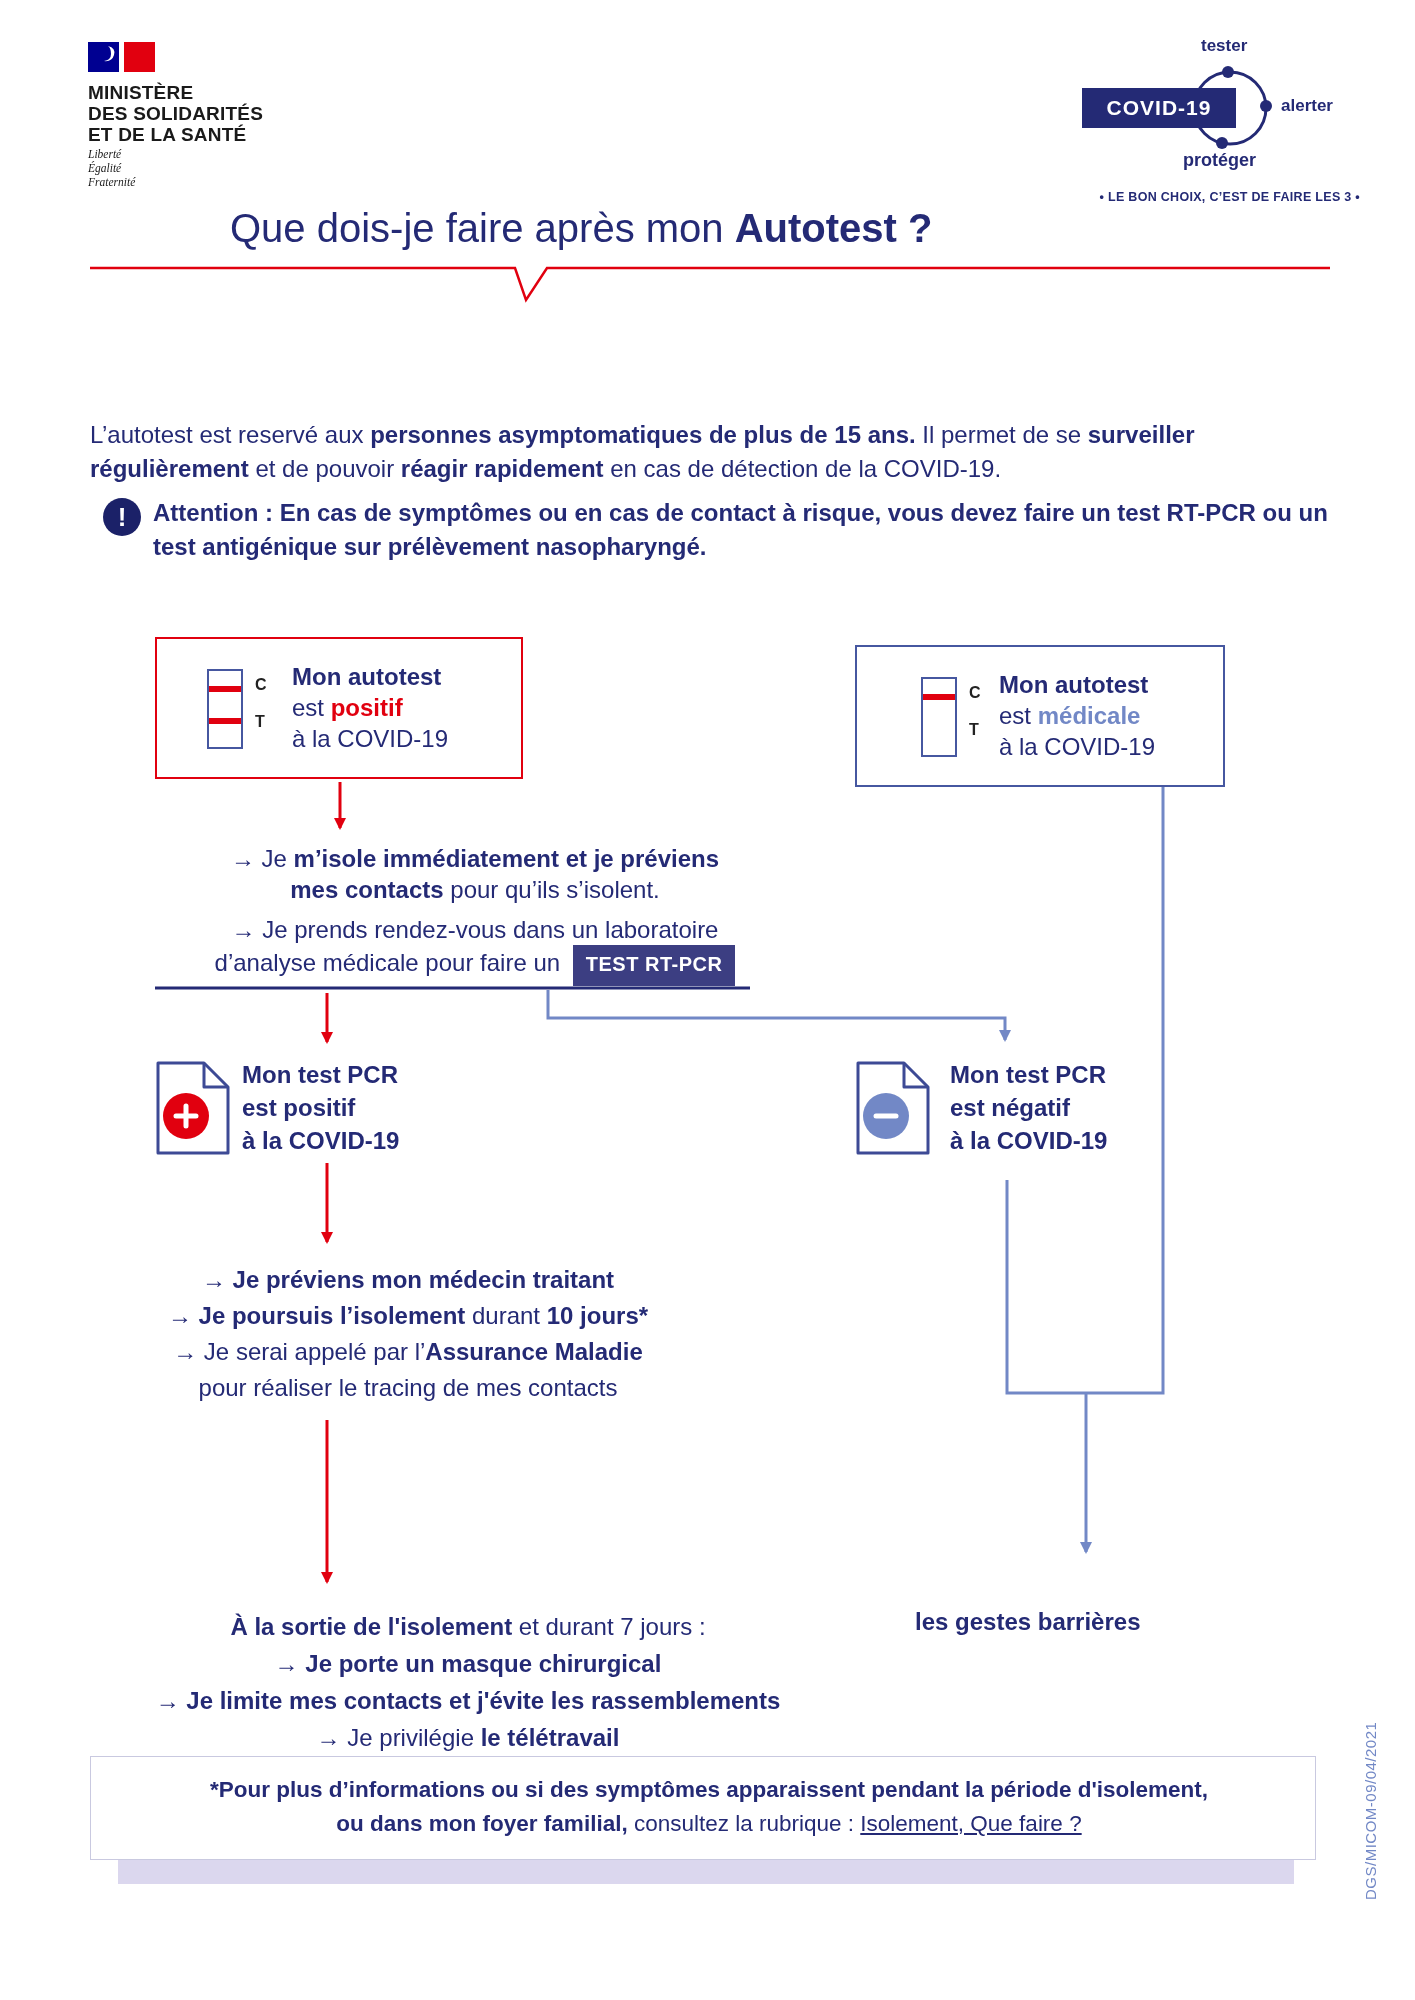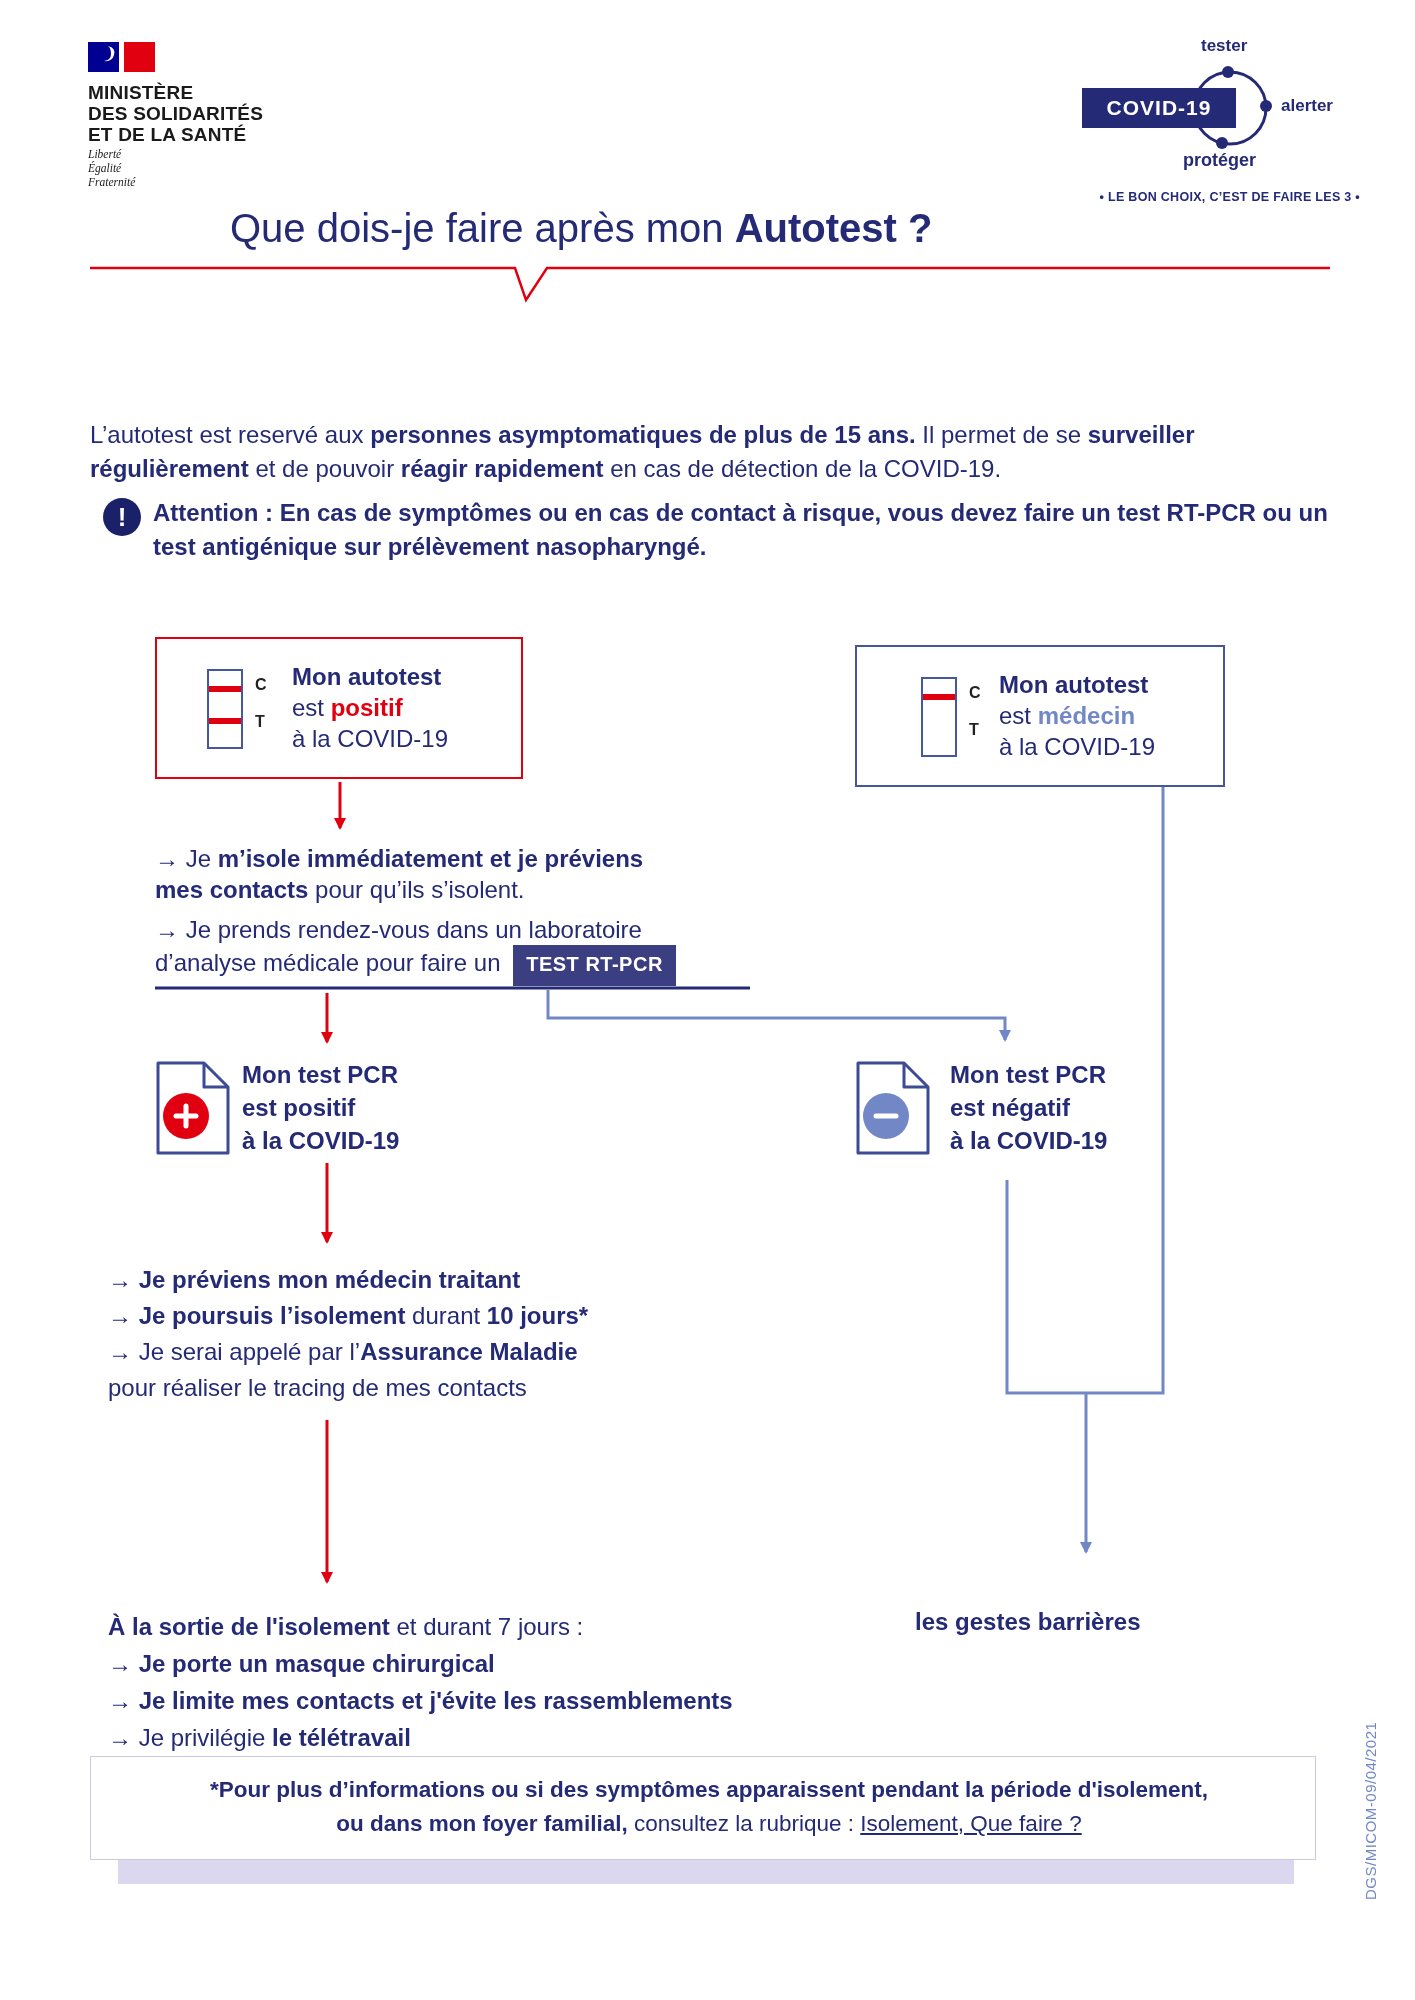--- a/index.html
+++ b/index.html
@@ -42,21 +42,21 @@
     padding:4px 13px 6px;margin-left:6px;white-space:nowrap;letter-spacing:.5px;display:inline-block;}
   
   .result-box{background:#fff;}
   .box-pos{left:155px;top:637px;width:368px;height:142px;border:2.5px solid var(--red);}
   .box-neg{left:855px;top:645px;width:370px;height:142px;border:2px solid var(--boxblue);}
   .cassette{position:absolute;width:36px;height:80px;border:2px solid var(--boxblue);background:#fff;}
   .cassette .bar{position:absolute;left:0;width:100%;height:6px;background:var(--red);}
   .ct-label{position:absolute;font-size:16px;font-weight:bold;color:#222;}
   .box-text{position:absolute;font-size:24px;line-height:31px;color:var(--navy);}
   
-  .flow-text{font-size:24px;line-height:31px;color:var(--navy);}
+  .flow-text{font-size:24px;line-height:31px;color:var(--navy);text-align:center;}
   .step1{left:155px;top:843px;width:640px;}
   .step1 .p2{margin-top:9px;}
   .pcr-text{font-size:24px;line-height:33px;font-weight:bold;color:var(--navy);}
   .actions{left:108px;top:1262px;width:600px;font-size:24px;line-height:36px;}
   .exit-block{left:108px;top:1608px;width:720px;font-size:24px;line-height:37px;}
   .continue-block{left:915px;top:1605px;width:420px;font-size:24px;line-height:33px;font-weight:bold;}
   
   .doc-icon{width:76px;height:96px;}
   
   .footer-shadow{left:118px;top:1856px;width:1176px;height:28px;background:#dbd7ee;}
@@ -123,21 +123,21 @@
 </div>
 
 <div class="abs result-box box-neg">
   <div class="cassette" style="left:64px;top:30px;">
     <div class="bar" style="top:15px;"></div>
   </div>
   <div class="ct-label" style="left:112px;top:37px;">C</div>
   <div class="ct-label" style="left:112px;top:74px;">T</div>
   <div class="box-text" style="left:142px;top:22px;">
       <div class="line"><span class="seg-b">Mon autotest</span></div>
-      <div class="line"><span>est </span><span class="seg-pb">médecin</span></div>
+      <div class="line"><span>est </span><span class="seg-pb">médicale</span></div>
       <div class="line"><span>à la COVID-19</span></div>
     </div>
 </div>
 
 <div class="abs flow-text step1">
   <div class="p1">
       <div class="line"><span>→ Je </span><span class="seg-b">m’isole immédiatement et je préviens</span></div>
       <div class="line"><span class="seg-b">mes contacts</span><span> pour qu’ils s’isolent.</span></div>
     </div>
   <div class="p2">

